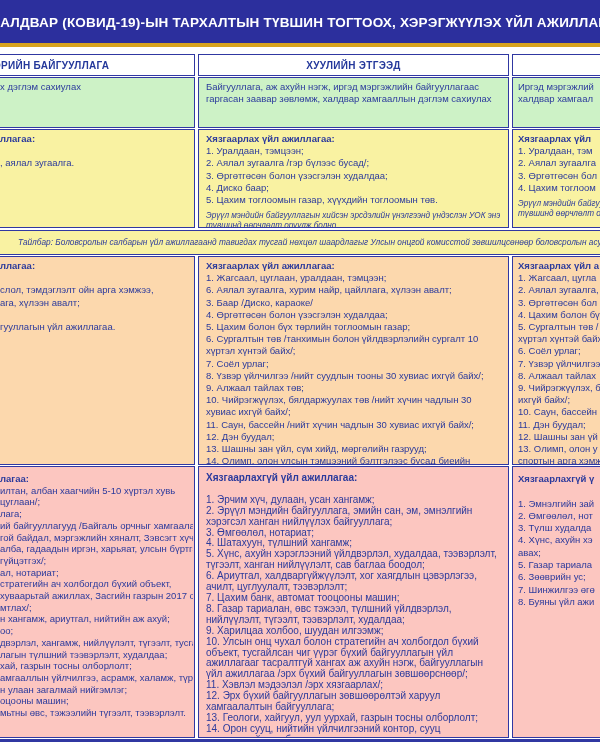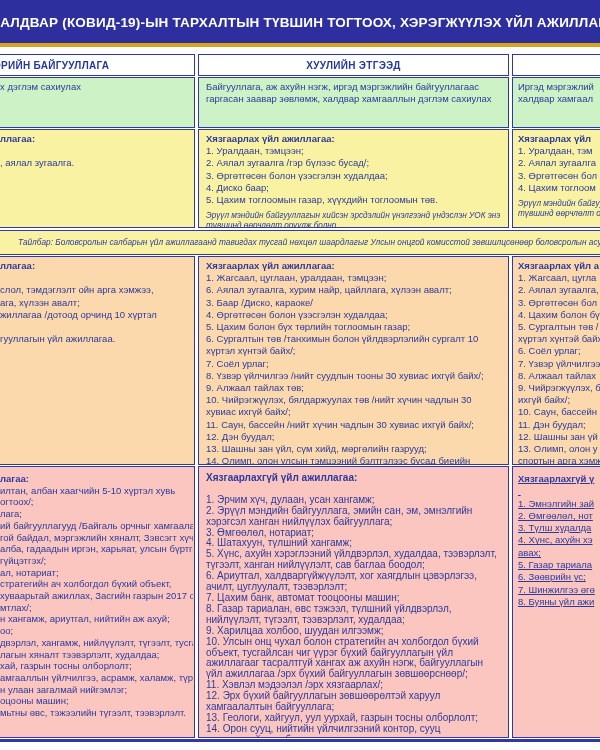--- a/index.html
+++ b/index.html
@@ -46,21 +46,21 @@
 
   .heading { font-weight:bold; }
   .nowrap .ln { white-space:nowrap; overflow:hidden; }
   .wrap .ln { white-space:normal; }
   .cell-note { font-style:italic; font-size:8.2px; line-height:10px; margin-top:5px; }
 
   .band-green .cell { line-height:12.4px; }
   .band-pink .cell { padding-top:6px; }
   .band-pink .col-m { font-size:10px; line-height:10.9px; }
   .band-pink .col-l { line-height:11.7px; }
-  .band-pink .col-r { line-height:12.3px;text-decoration:underline; }
+  .band-pink .col-r { line-height:12.3px; }
 
   .note-cell {
     position:absolute; top:0; bottom:0; left:0; width:600px; box-sizing:border-box;
     background:#f9f2a2; border:1px solid #3038a2; border-left:none; border-right:none;
     font-style:italic; font-size:8.3px; line-height:22px; padding-left:18px;
     white-space:nowrap; overflow:hidden;
   }
 </style>
 </head>
 <body>
@@ -139,21 +139,20 @@
     <div class="note-cell">Тайлбар: Боловсролын салбарын үйл ажиллагаанд тавигдах тусгай нөхцөл шаардлагыг Улсын онцгой комисстой зөвшилцсөнөөр боловсролын асуудал эрхэлсэн төрийн захиргааны т</div>
   </div>
 
   <div class="band band-orange">
     <div class="cell col-l bg-orange nowrap">
       <div class="heading">ллагаа:</div>
       <div class="cell-lines">
           <div class="ln">&nbsp;</div>
           <div class="ln">слол, тэмдэглэлт ойн арга хэмжээ,</div>
           <div class="ln">ага, хүлээн авалт;</div>
-          <div class="ln">жиллагаа /дотоод орчинд 10 хүртэл</div>
           <div class="ln">&nbsp;</div>
           <div class="ln">гууллагын үйл ажиллагаа.</div>
         </div>
     </div>
     <div class="cell col-m bg-orange wrap">
       <div class="heading">Хязгаарлах үйл ажиллагаа:</div>
       <div class="cell-lines">
           <div class="ln">1. Жагсаал, цуглаан, уралдаан, тэмцээн;</div>
           <div class="ln">6. Аялал зугаалга, хурим найр, цайллага, хүлээн авалт;</div>
           <div class="ln">3. Баар /Диско, караоке/</div>
@@ -191,34 +190,34 @@
           <div class="ln">спортын арга хэмж</div>
         </div>
     </div>
   </div>
 
   <div class="band band-pink">
     <div class="cell col-l bg-pink nowrap">
       <div class="heading">лагаа:</div>
       <div class="cell-lines">
           <div class="ln">илтан, албан хаагчийн 5-10 хүртэл хувь</div>
-          <div class="ln">огтоох/;</div>
+          <div class="ln">цуглаан/;</div>
           <div class="ln">лага;</div>
           <div class="ln">ий байгууллагууд /Байгаль орчныг хамгаалах,</div>
           <div class="ln">гой байдал, мэргэжлийн хяналт, Зэвсэгт хүчин</div>
           <div class="ln">алба, гадаадын иргэн, харьяат, улсын бүртгэл,</div>
           <div class="ln">гүйцэтгэх/;</div>
           <div class="ln">ал, нотариат;</div>
           <div class="ln">стратегийн ач холбогдол бүхий объект,</div>
           <div class="ln">хуваарьтай ажиллах, Засгийн газрын 2017 оны</div>
           <div class="ln">мтлах/;</div>
           <div class="ln">н хангамж, ариутгал, нийтийн аж ахуй;</div>
           <div class="ln">оо;</div>
           <div class="ln">двэрлэл, хангамж, нийлүүлэлт, түгээлт, тусгай</div>
-          <div class="ln">лагын хяналт тээвэрлэлт, худалдаа;</div>
+          <div class="ln">лагын түлшний тээвэрлэлт, худалдаа;</div>
           <div class="ln">хай, газрын тосны олборлолт;</div>
           <div class="ln">амгааллын үйлчилгээ, асрамж, халамж, түр</div>
           <div class="ln">н улаан загалмай нийгэмлэг;</div>
           <div class="ln">оцооны машин;</div>
           <div class="ln">мьтны өвс, тэжээлийн түгээлт, тээвэрлэлт.</div>
         </div>
     </div>
     <div class="cell col-m bg-pink wrap">
       <div class="heading">Хязгаарлахгүй үйл ажиллагаа:</div>
       <div class="cell-lines">

